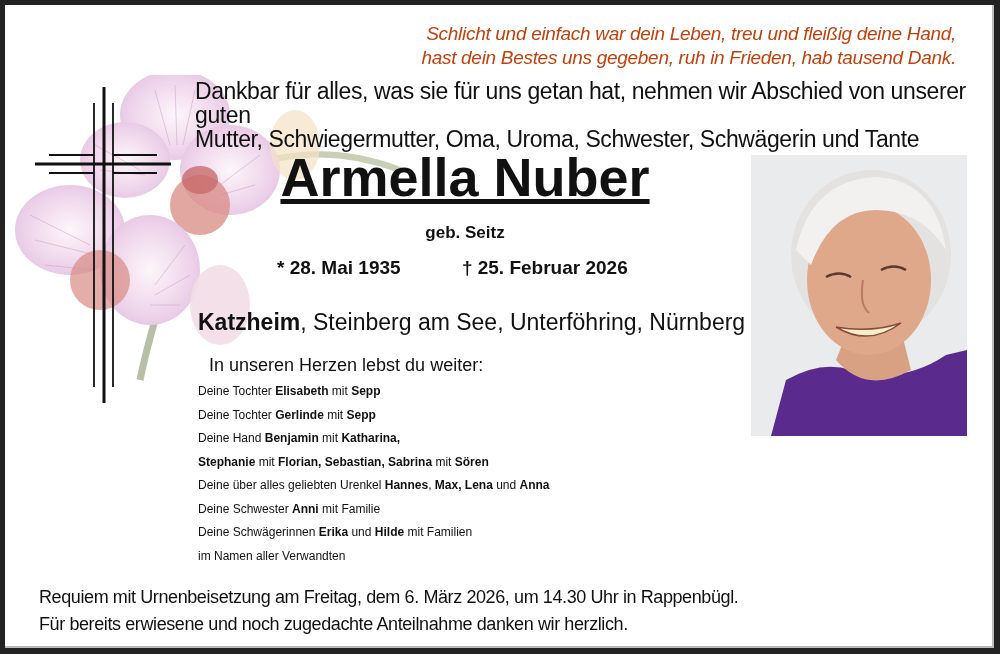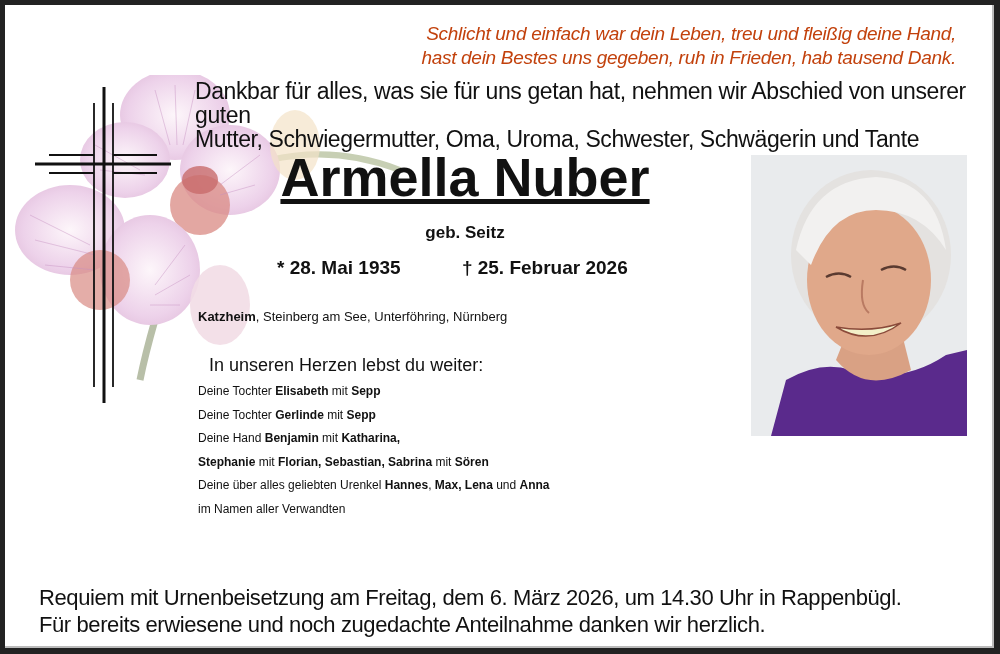--- a/index.html
+++ b/index.html
@@ -29,32 +29,32 @@
   .maiden {
     position:absolute; left:240px; top:218px; width:440px; text-align:center;
     font-weight:bold; font-size:17px;
   }
   .dates {
     position:absolute; left:272px; top:252px; font-weight:bold; font-size:19px;
   }
   .dates span { display:inline-block; }
   .dates .death { margin-left:56px; }
   .places {
-    position:absolute; left:193px; top:304px; font-size:13px;
+    position:absolute; left:193px; top:304px; font-size:23px;
   }
   .heart {
     position:absolute; left:204px; top:350px; font-size:18px;
   }
   .family {
     position:absolute; left:193px; top:375px; font-size:12px; line-height:23.5px;
   }
   .family .row { white-space:nowrap; }
   .family b { font-weight:bold; }
   .footer {
-    position:absolute; left:34px; top:579px; font-size:22px; line-height:27px;
+    position:absolute; left:34px; top:579px; font-size:18px; line-height:27px;
     letter-spacing:-0.4px;
   }
   .photo {
     position:absolute; left:746px; top:150px; width:216px; height:281px;
     background:linear-gradient(180deg,#eef0f2 0%,#e6e8ea 100%);
     overflow:hidden;
   }
   .deco { position:absolute; left:0; top:70px; width:420px; height:340px; }
 </style>
 </head>
@@ -128,20 +128,22 @@
   <div class="places"><b>Katzheim</b><span>, Steinberg am See, Unterföhring, Nürnberg</span></div>
 
   <div class="heart">In unseren Herzen lebst du weiter:</div>
 
   <div class="family" id="family">
       <div class="row"><span>Deine Tochter </span><b>Elisabeth</b><span> mit </span><b>Sepp</b></div>
       <div class="row"><span>Deine Tochter </span><b>Gerlinde</b><span> mit </span><b>Sepp</b></div>
       <div class="row"><span>Deine Hand </span><b>Benjamin</b><span> mit </span><b>Katharina,</b></div>
       <div class="row"><b>Stephanie</b><span> mit </span><b>Florian, Sebastian, Sabrina</b><span> mit </span><b>Sören</b></div>
       <div class="row"><span>Deine über alles geliebten Urenkel </span><b>Hannes</b><span>, </span><b>Max, Lena</b><span> und </span><b>Anna</b></div>
+      <div class="row"><span>Deine Schwester </span><b>Anni</b><span> mit Familie</span></div>
+      <div class="row"><span>Deine Schwägerinnen </span><b>Erika</b><span> und </span><b>Hilde</b><span> mit Familien</span></div>
       <div class="row"><span>im Namen aller Verwandten</span></div>
     </div>
 
   <svg class="photo" viewBox="0 0 216 281">
     <rect width="216" height="281" fill="#e9ebed"></rect>
 
     <path d="M20 281 L35 225 Q70 205 100 215 Q150 230 195 200 L216 195 L216 281 Z" fill="#5a2a8c"></path>
 
     <path d="M85 205 Q115 240 160 215 L150 175 L95 180 Z" fill="#d9a184"></path>
 

